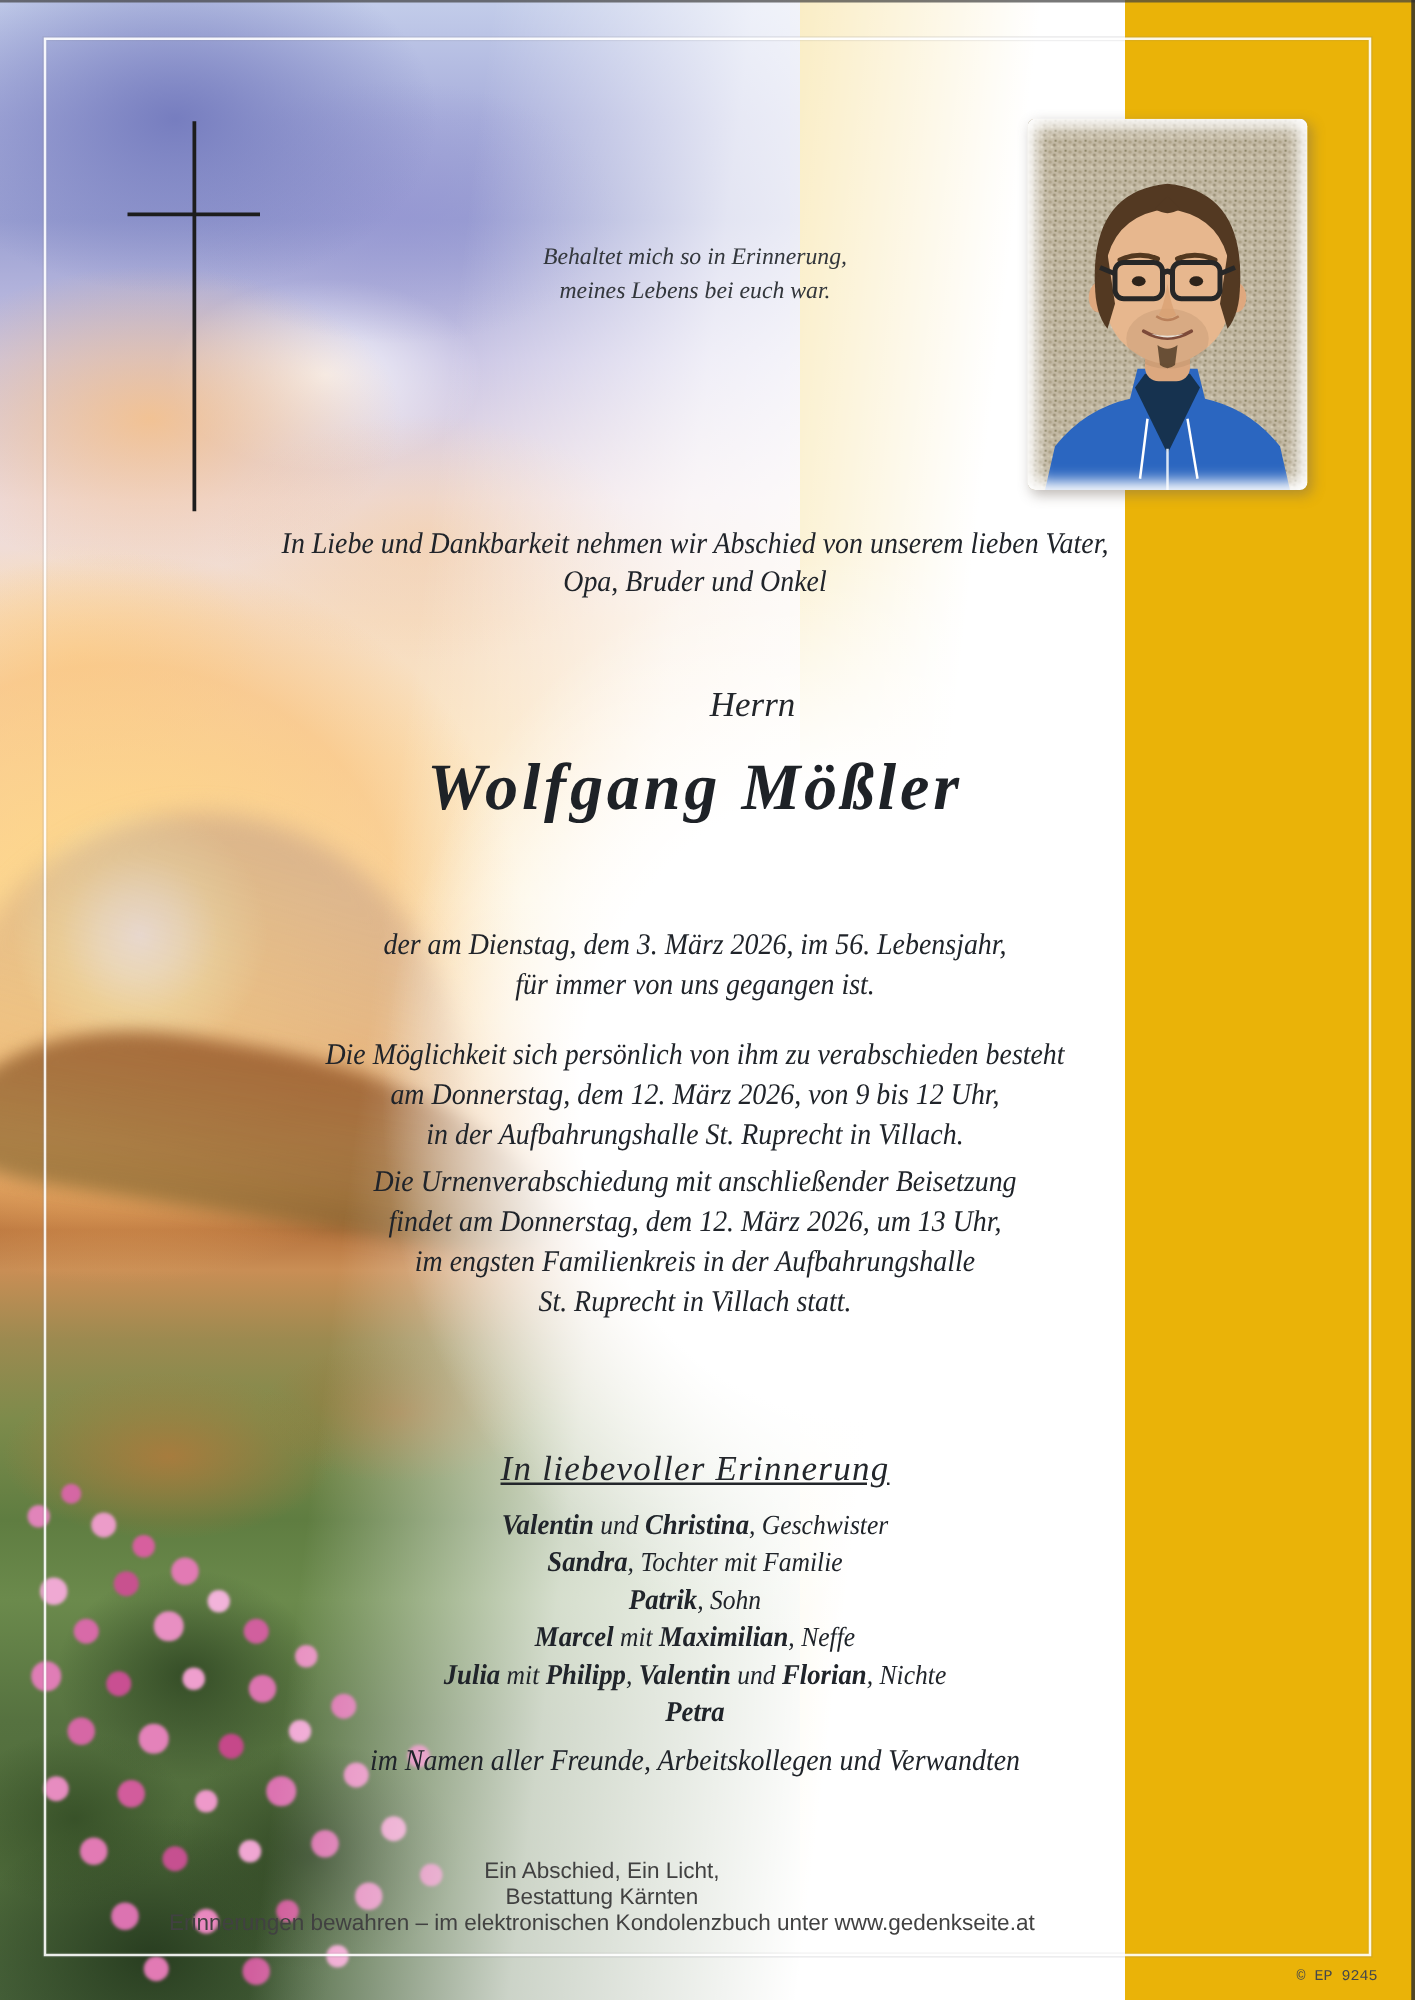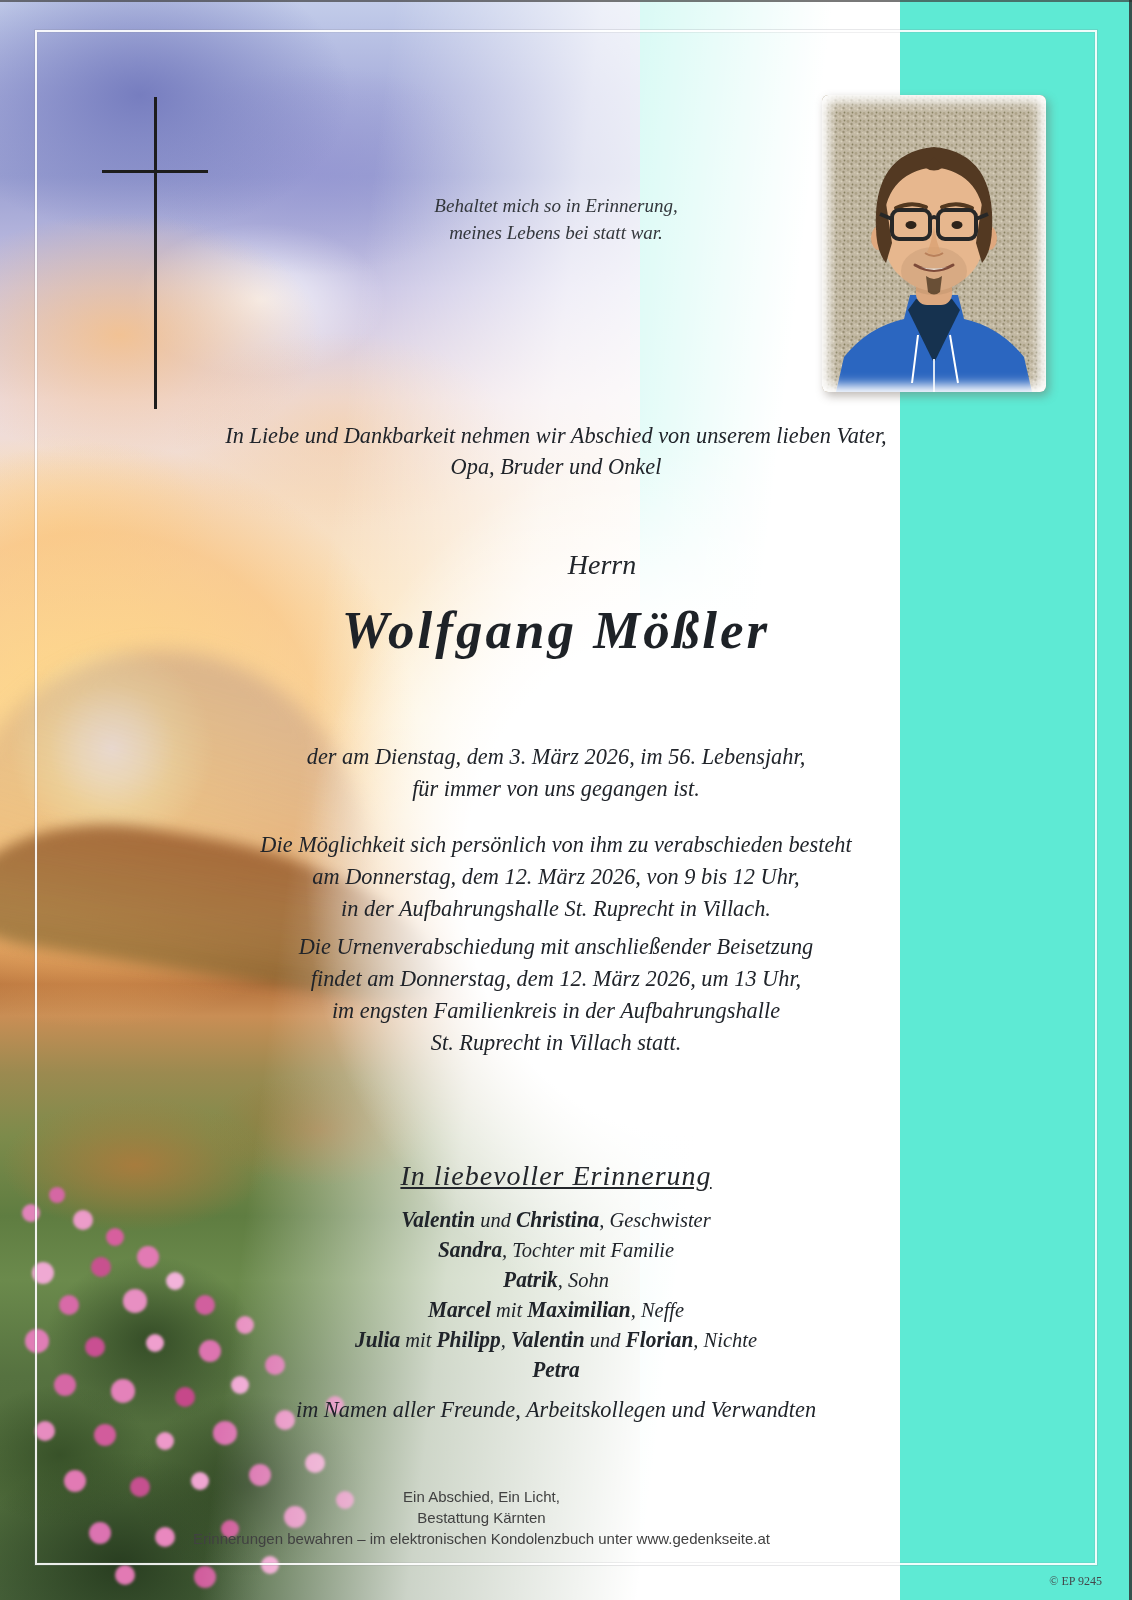--- a/index.html
+++ b/index.html
@@ -1,18 +1,18 @@
 <!DOCTYPE html>
 <html lang="de"><head>
 <meta charset="utf-8">
 <style>
   html,body{margin:0;padding:0;background:#e8e8e8;}
   .page{
     position:relative;width:1132px;height:1600px;margin:0 auto;
-    background:#5eead4;overflow:hidden;
+    background:#eab308;overflow:hidden;
     font-family:"Liberation Serif", serif;color:#262626;
   }
   
   .scene{
     position:absolute;left:0;top:0;width:640px;height:1600px;
     background:
       
       radial-gradient(circle 150px at 112px 748px, #ffffff 0%, #fff7d6 22%, rgba(255,235,170,.85) 42%, rgba(250,200,120,0) 68%),
       radial-gradient(ellipse 430px 390px at 95px 735px, rgba(255,216,132,.9) 0%, rgba(248,182,102,.5) 52%, rgba(248,182,102,0) 75%),
       
@@ -110,25 +110,25 @@
   .name{top:600px;font-size:53px;letter-spacing:3px;color:#1e2227;font-weight:bold;}
   .death{top:740px;font-size:24px;line-height:32px;color:#20242a;}
   .viewing{top:828px;font-size:24px;line-height:32px;color:#20242a;}
   .burial{top:930px;font-size:24px;line-height:32px;color:#20242a;}
   .memorial{top:1160px;font-size:28px;letter-spacing:1px;color:#23262b;text-decoration:underline;}
   .family{top:1205px;font-size:22px;line-height:30px;color:#20242a;}
   .family strong{font-size:23px;font-weight:700;}
   .closing{top:1396px;font-size:24px;color:#20242a;}
   .footer{
     position:absolute;left:0;top:1486px;width:963px;text-align:center;
-    font-family:"Liberation Sans", sans-serif;font-size:15px;line-height:21px;color:#414141;
+    font-family:"Liberation Sans", sans-serif;font-size:18px;line-height:21px;color:#414141;
   }
   .copyright{
     position:absolute;right:30px;top:1574px;
-    font-family:Liberation Serif, serif;font-size:12px;color:#44474b;
+    font-family:Liberation Mono, monospace;font-size:12px;color:#44474b;
   }
   
   .scan-top{position:absolute;left:0;top:0;width:100%;height:2px;background:#3f3f3f;opacity:.7;}
   .scan-right{position:absolute;right:0;top:0;width:3px;height:100%;background:#2a2a2a;opacity:.8;}
 </style>
 </head>
 <body>
 
 <div class="page">
 
@@ -199,21 +199,21 @@
       <path d="M93,170 Q112,181 131,170" stroke="#7d4a39" stroke-width="3" fill="none" stroke-linecap="round"></path>
       <path d="M99,172 Q112,178 125,172 Q112,175 99,172" fill="#e8e0d6"></path>
 
       <path d="M104,181 Q112,187 120,181 L118,197 Q112,202 106,197 Z" fill="#5d452e" opacity="0.9"></path>
     </svg>
   </div>
 
   <div class="content">
     <div class="tb quote">
         <div>Behaltet mich so in Erinnerung,</div>
-        <div>meines Lebens bei statt war.</div>
+        <div>meines Lebens bei euch war.</div>
       </div>
     <div class="tb intro cond">
         <div>In Liebe und Dankbarkeit nehmen wir Abschied von unserem lieben Vater,</div>
         <div>Opa, Bruder und Onkel</div>
       </div>
     <div class="tb salutation">Herrn</div>
     <div class="tb name">Wolfgang Mößler</div>
     <div class="tb death cond">
         <div>der am Dienstag, dem 3. März 2026, im 56. Lebensjahr,</div>
         <div>für immer von uns gegangen ist.</div>

